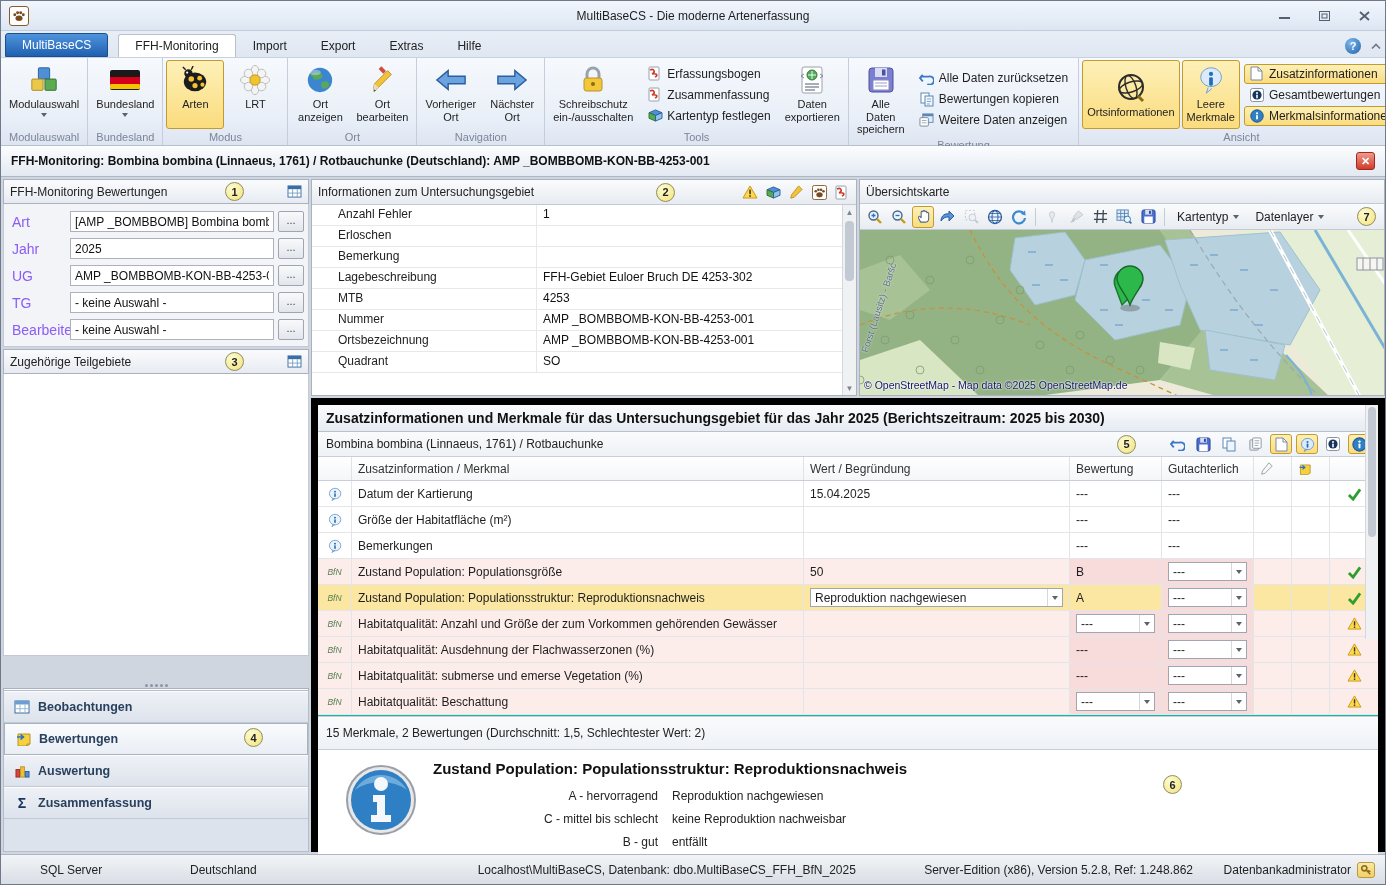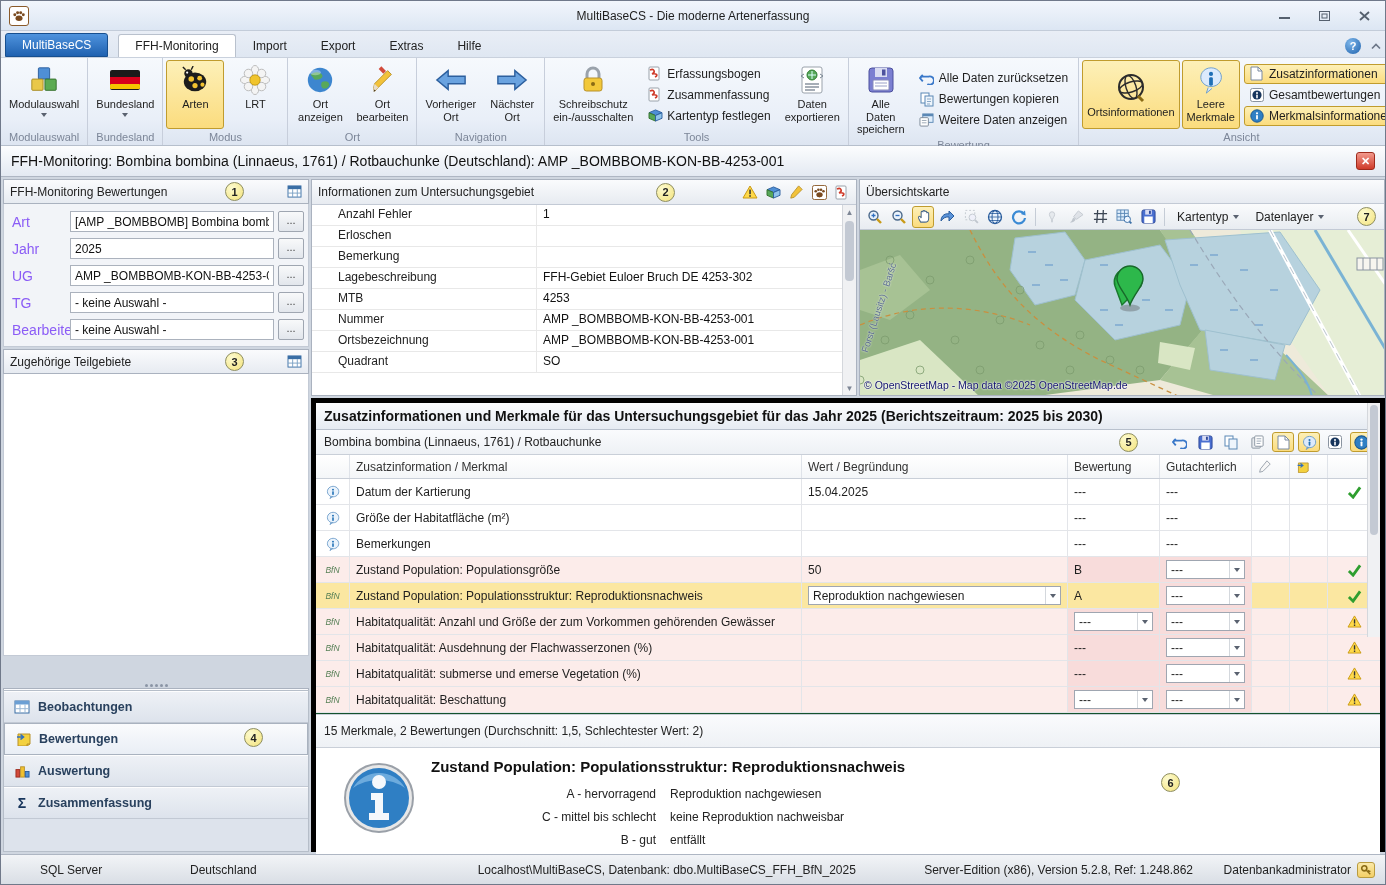--- a/index.html
+++ b/index.html
@@ -31,21 +31,21 @@
   .rbtn-lg .ricon{height:32px;display:flex;align-items:center;justify-content:center;margin-top:1px;}
   .rbtn-lg .rlabel{font-size:11px;line-height:1.15;text-align:center;color:#1e1e1e;margin-top:2px;white-space:pre-line;}
   .rbtn-lg .dropcaret{width:0;height:0;border-left:3px solid transparent;border-right:3px solid transparent;border-top:4px solid #5a6270;margin-top:2px;}
   .hl{background:linear-gradient(#fdf0b8,#fbdc7e);border:1px solid #c09c2e !important;}
   .rstack{display:flex;flex-direction:column;justify-content:center;gap:1px;padding:0 2px;}
   .rsmall{display:flex;align-items:center;gap:4px;height:20px;padding:0 4px;border:1px solid transparent;border-radius:3px;font-size:12px;cursor:default;white-space:nowrap;}
   .ic16{width:16px;height:16px;display:inline-flex;align-items:center;justify-content:center;flex:none;}
 
   
   .docheader{position:absolute;left:0;top:145px;width:100%;height:31px;background:linear-gradient(#fcfdfe,#e3e9f2);border-bottom:1px solid #aeb6c3;display:flex;align-items:center;padding:0 10px;}
-  .docheader .doctitle{font-size:14px;font-weight:normal;color:#111;}
+  .docheader .doctitle{font-size:12px;font-weight:bold;color:#111;}
   .close-red{margin-left:auto;width:19px;height:18px;border-radius:3px;background:linear-gradient(#f2998d,#cf3b2a);border:1px solid #9e2a1c;color:#fff;font-size:11px;font-weight:bold;display:flex;align-items:center;justify-content:center;}
 
   
   .panel-h{background:linear-gradient(#fafbfd,#e7ebf1);border:1px solid #aab2bf;display:flex;align-items:center;padding:0 6px;font-size:12px;color:#222;}
   .badge{width:19px;height:19px;border-radius:50%;background:radial-gradient(circle at 35% 30%,#fdfbd0,#f3e27a);border:1px solid #8e8e60;color:#222;font-size:11px;font-weight:bold;display:flex;align-items:center;justify-content:center;flex:none;}
 
   
   .leftcol{position:absolute;left:2px;top:178px;width:306px;bottom:32px;}
   .lp1-h{position:absolute;left:0;top:0;width:100%;height:25px;}
   .fields{position:absolute;left:0;top:25px;width:100%;height:143px;background:#f2f4f8;border:1px solid #c3cad5;border-top:none;padding:4px 4px;}
@@ -83,21 +83,21 @@
   .mtb.hl{background:linear-gradient(#fdf0b8,#fbdc7e);border-color:#c09c2e;}
   .mtb.dis{opacity:.45;}
   .mt-sep{width:1px;height:18px;background:#c5ccd6;margin:0 3px;}
   .mt-dd{display:flex;align-items:center;gap:5px;padding:2px 7px;color:#222;}
   .mt-dd .c{width:0;height:0;border-left:3.5px solid transparent;border-right:3.5px solid transparent;border-top:4px solid #5a6270;}
   .mapview{position:absolute;left:0;top:50px;right:0;bottom:0;overflow:hidden;}
   .attrib{position:absolute;left:4px;bottom:4px;font-size:10.5px;color:#13136e;text-shadow:0 0 2px #fff,0 0 2px #fff;}
   .roadlabel{position:absolute;left:-28px;top:72px;transform:rotate(-72deg);font-size:9.5px;color:#5d6f91;white-space:nowrap;text-shadow:0 0 2px #fff;}
 
   
-  .bottom{position:absolute;left:310px;top:397px;width:1074px;bottom:32px;background:#14532d;border:5px solid #000000;}
+  .bottom{position:absolute;left:310px;top:397px;width:1074px;bottom:32px;background:#14b8a6;border:7px solid #000000;}
   .sect-title{height:27px;background:linear-gradient(#fbfcfe,#e6ebf2);border-bottom:1px solid #b9c1cd;display:flex;align-items:center;padding:0 8px;font-size:14px;font-weight:bold;color:#111;}
   .subbar{height:25px;background:linear-gradient(#fafbfd,#eef1f5);border-bottom:1px solid #c9cfd8;display:flex;align-items:center;padding:0 8px;font-size:12px;color:#222;}
   .sb-icons{margin-left:auto;display:flex;align-items:center;gap:4px;}
   .sb-ic{width:22px;height:20px;display:flex;align-items:center;justify-content:center;border:1px solid transparent;border-radius:3px;}
   .sb-ic.hl{background:linear-gradient(#fdf0b8,#fbdc7e);border-color:#c09c2e;}
 
   .thead{height:24px;display:flex;border-bottom:1px solid #c9cfd8;background:linear-gradient(#fff,#f4f6f8);color:#333;font-size:12px;}
   .thead>div{display:flex;align-items:center;padding:0 6px;border-right:1px solid #dfe3e9;}
   .tbody{position:relative;}
   .trow{height:26px;display:flex;border-bottom:1px solid #e3e5e9;font-size:12px;background:#fff;}

